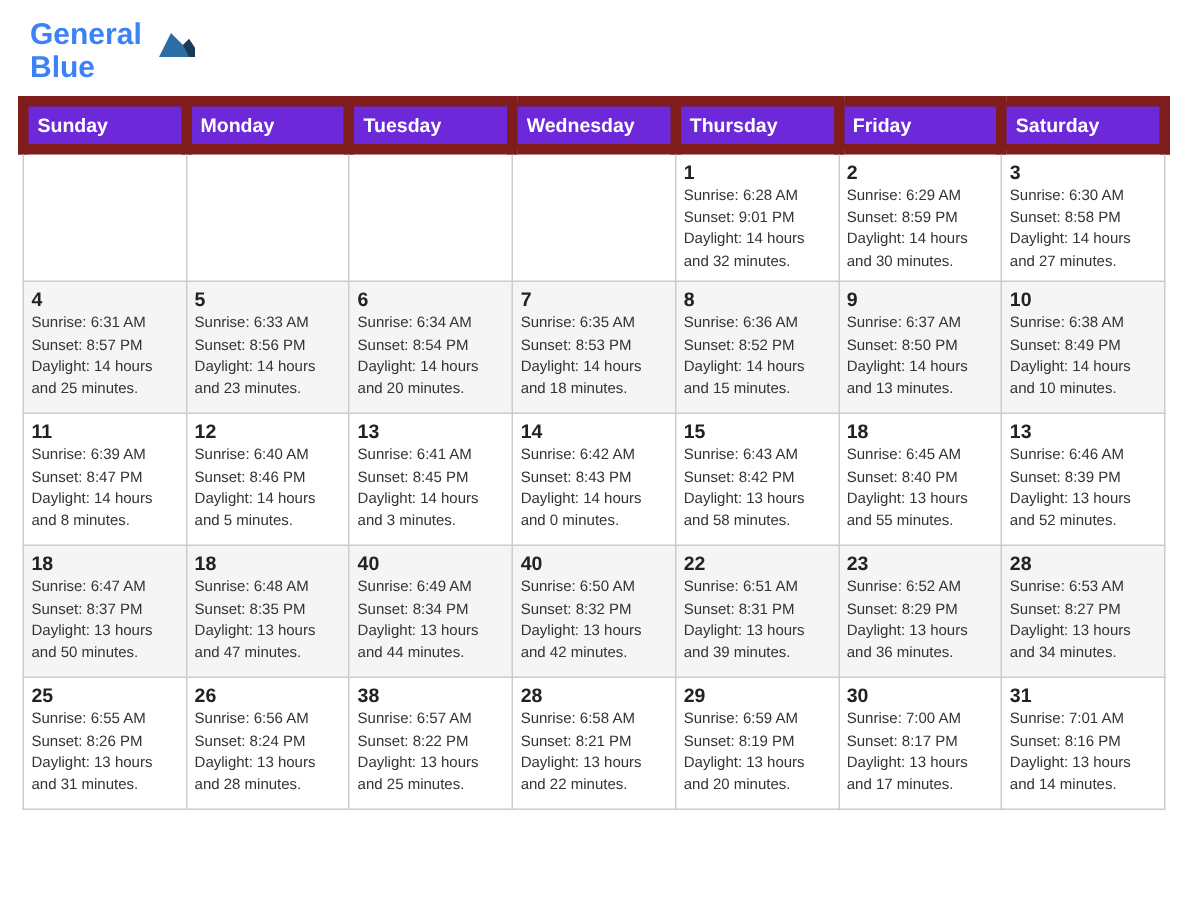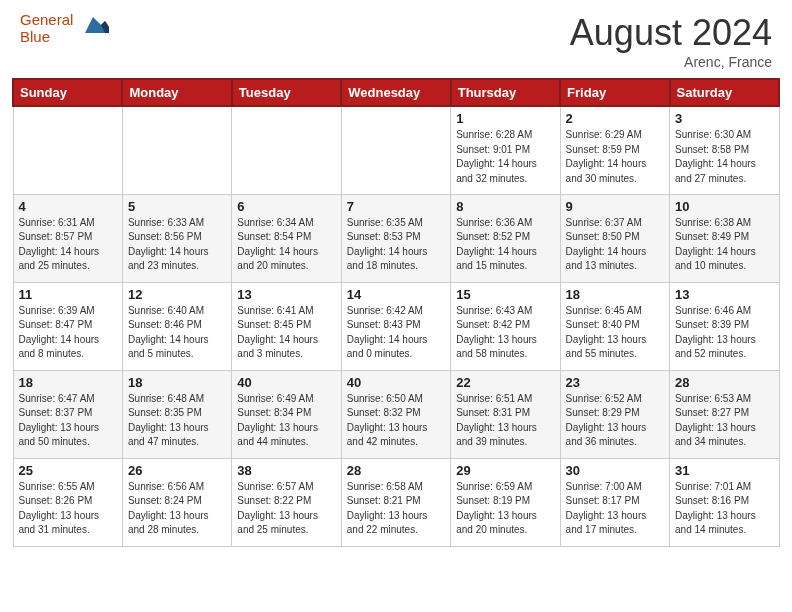--- a/index.html
+++ b/index.html
@@ -8,51 +8,47 @@
     .header { display: flex; justify-content: space-between; align-items: flex-start; padding: 12px 20px 8px 20px; }
     
     .logo { display: flex; align-items: center; }
     
     .title-area { text-align: right; }
     .month-title { font-size: 36px; color: #333; font-weight: normal; }
     .location { font-size: 14px; color: #555; }
     
     .calendar { margin: 0 12px 8px 12px; border-collapse: collapse; width: calc(100% - 24px); table-layout: fixed; }
     
-    .calendar th { background: #b91c1c; color: #fff; text-align: left; padding: 5px 6px; font-size: 13px; font-weight: bold; border: 2px solid #7f1d1d; }
+    .calendar th { background: #6d28d9; color: #fff; text-align: left; padding: 5px 6px; font-size: 13px; font-weight: bold; border: 7px solid #7f1d1d; }
     
     .calendar td { border: 1px solid #ccc; vertical-align: top; padding: 4px 5px; font-size: 10.5px; color: #333; height: 88px; background: #fff; }
     
     .calendar tr:nth-child(even) td { background: #f5f5f5; }
     
     .day-num { font-size: 13px; font-weight: bold; color: #222; margin-bottom: 2px; }
     .day-info { font-size: 10px; color: #333; line-height: 1.45; }
     
     .empty-cell { background: #fff !important; }
   </style>
 </head>
 <body>
 
 <div class="header">
   <div class="logo">
     <div>
       <div style="display:flex; align-items:center;">
-        <div style="font-size:15px; font-weight:normal; color:#c2410c; line-height:1.1;">
+        <div style="font-size:20px; font-weight:bold; color:#3b82f6; line-height:1.1;">
           <span>General</span><br><span>Blue</span>
         </div>
         <svg width="32" height="28" viewBox="0 0 32 28" style="margin-left:4px; margin-top:-4px;">
           <polygon points="8,20 16,4 24,12 28,8 32,14 32,20" fill="#2e6da4"></polygon>
           <polygon points="24,12 28,8 32,14 32,20 28,20" fill="#1a3a5c"></polygon>
         </svg>
       </div>
     </div>
-  </div>
-  <div class="title-area">
-    <div class="month-title">August 2024</div>
-    <div class="location">Arenc, France</div>
   </div>
 </div>
 
 <table class="calendar">
   <thead>
     <tr>
     <th>Sunday</th>
         <th>Monday</th>
         <th>Tuesday</th>
         <th>Wednesday</th>

